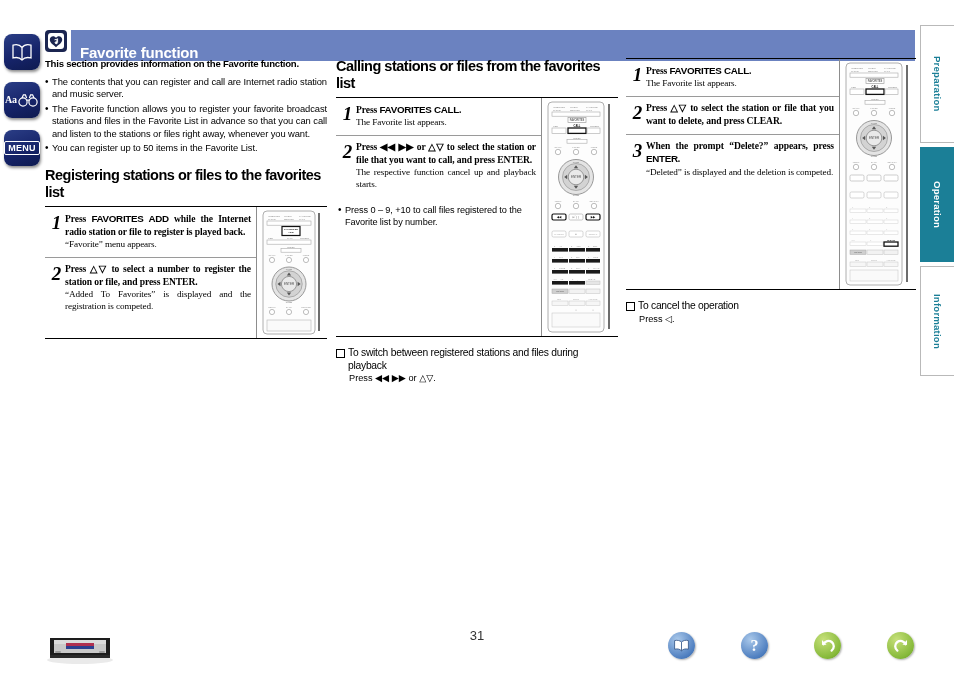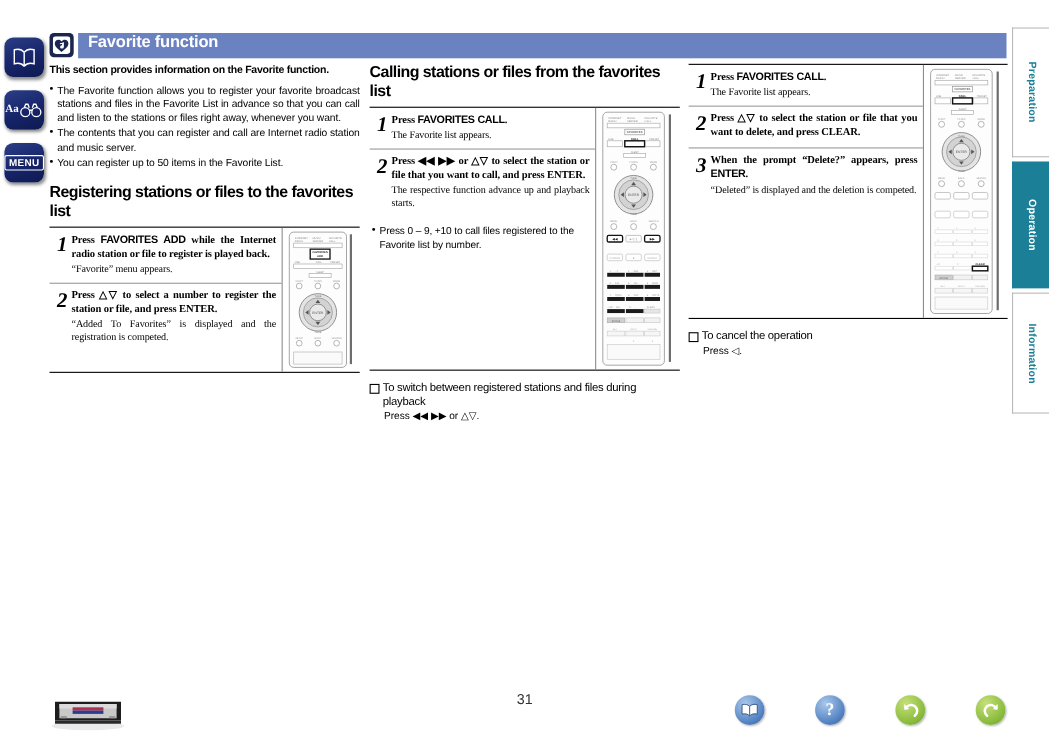--- a/index.html
+++ b/index.html
@@ -28,22 +28,22 @@
   .aa-txt{font-size:10px;font-weight:bold;line-height:1;margin-bottom:1px;
           font-family:"Liberation Serif",serif;}
 
   
   .hdr{position:absolute;left:45px;top:30px;width:870px;height:24px;}
   .hdr-icon{
     position:absolute;left:0;top:0;width:22px;height:22px;border-radius:4px;
     background:#1b2550;display:flex;align-items:center;justify-content:center;
   }
   .hdr-bar{
-    position:absolute;left:26px;top:0;right:0;height:23px;
-    background:#6b82c0;display:flex;align-items:flex-start;
+    position:absolute;left:26px;top:0;right:0;height:31px;
+    background:#6b82c0;display:flex;align-items:flex-end;
   }
   .hdr-title{
     color:#fff;font-size:15px;font-weight:bold;padding-left:9px;
     letter-spacing:-.2px;
   }
 
   
   .col{position:absolute;top:58px;}
   .col-a{left:45px;width:282px;}
   .col-b{left:336px;width:282px;}
@@ -185,22 +185,22 @@
       </svg>
     </div>
     <div class="hdr-bar">
       <span class="hdr-title">Favorite function</span>
     </div>
   </div>
 
   <div class="col col-a">
     <p class="lead">This section provides information on the Favorite function.</p>
     <ul class="bul">
+      <li>The contents that you can register and call are Internet radio station and music server.</li>
       <li>The Favorite function allows you to register your favorite broadcast stations and files in the Favorite List in advance so that you can call and listen to the stations or files right away, whenever you want.</li>
-      <li>The contents that you can register and call are Internet radio station and music server.</li>
       <li>You can register up to 50 items in the Favorite List.</li>
     </ul>
 
     <h2 class="sect">Registering stations or files to the favorites list</h2>
 
     <div class="proc">
       <div class="proc-steps">
         <div class="step">
           <div class="step-num">1</div>
           <div class="step-body">
@@ -284,21 +284,21 @@
           <div class="step-num">1</div>
           <div class="step-body">
             <div class="step-main"><span>Press </span><span class="ss">FAVORITES CALL</span><span>.</span></div>
             <div class="step-sub">The Favorite list appears.</div>
           </div>
         </div>
         <div class="step">
           <div class="step-num">2</div>
           <div class="step-body">
             <div class="step-main"><span>Press </span><span>◀◀ ▶▶</span><span> or △▽ to select the station or file that you want to call, and press ENTER.</span></div>
-            <div class="step-sub">The respective function advance up and playback starts.</div>
+            <div class="step-sub">The respective function cancel up and playback starts.</div>
           </div>
         </div>
         <div class="proc-note">Press 0 – 9, +10 to call files registered to the Favorite list by number.</div>
       </div>
       <div class="proc-remote wide">
         <svg width="70" height="232" viewBox="0 0 70 232" class="remote">
           <rect x="2" y="1" width="56" height="230" rx="4" fill="#fdfdfd" stroke="#9a9a9a" stroke-width=".8"></rect>
           <rect x="62" y="3" width="2" height="225" fill="#6d6d6d"></rect>
           <g fill="#8d8d8d" font-size="2.4" font-family="Liberation Sans, sans-serif">
             <text x="7" y="7">INTERNET</text>

